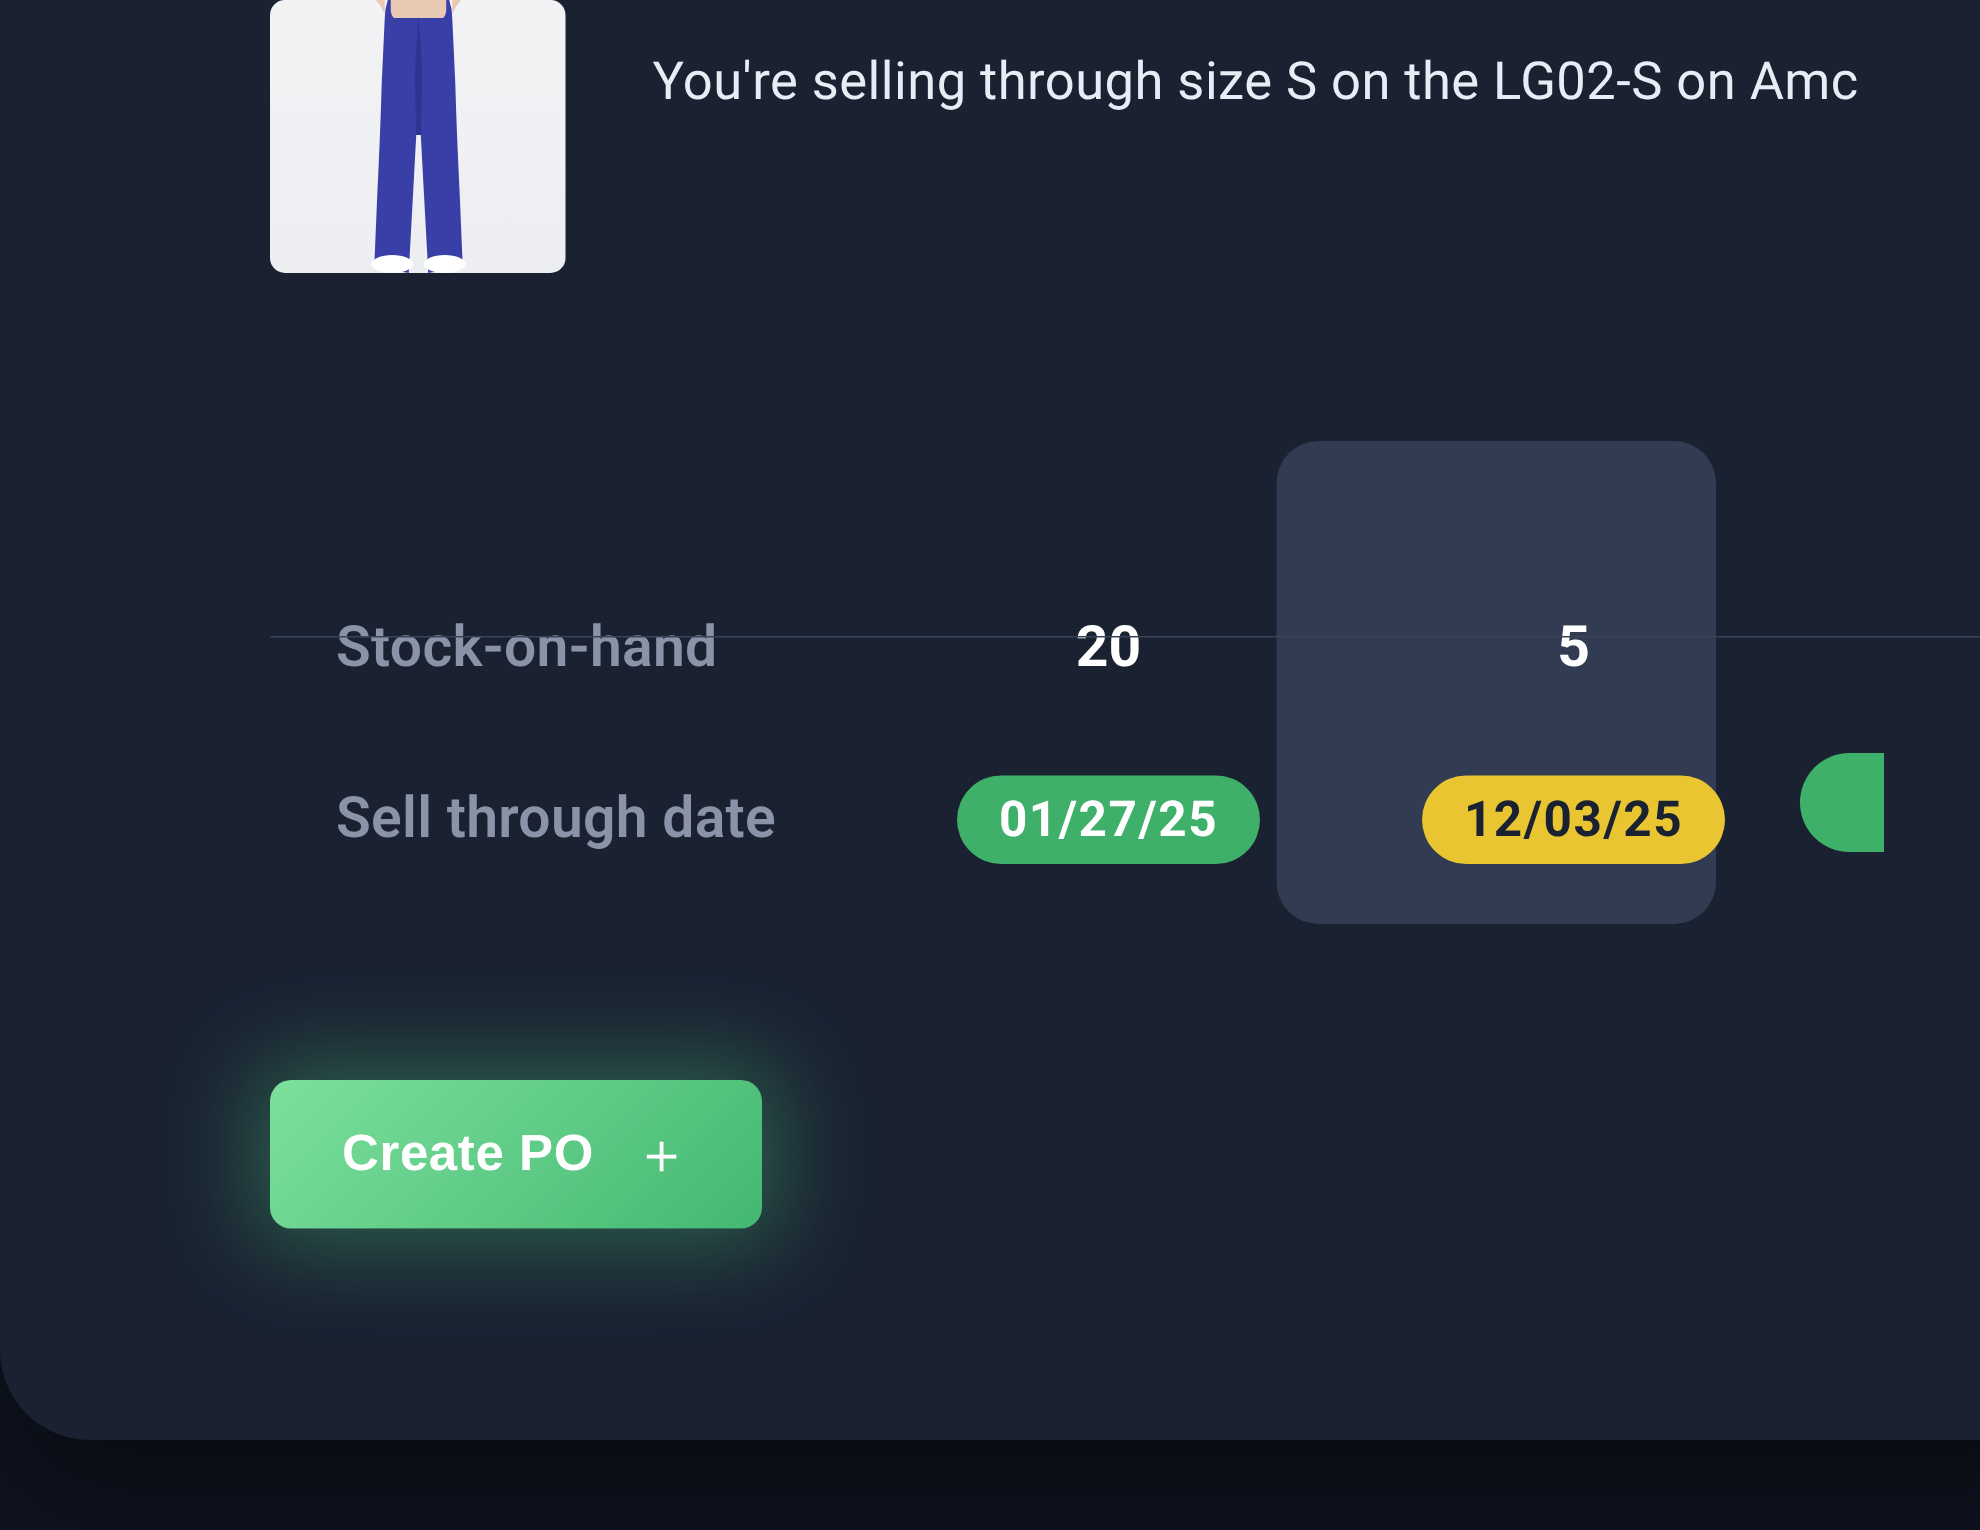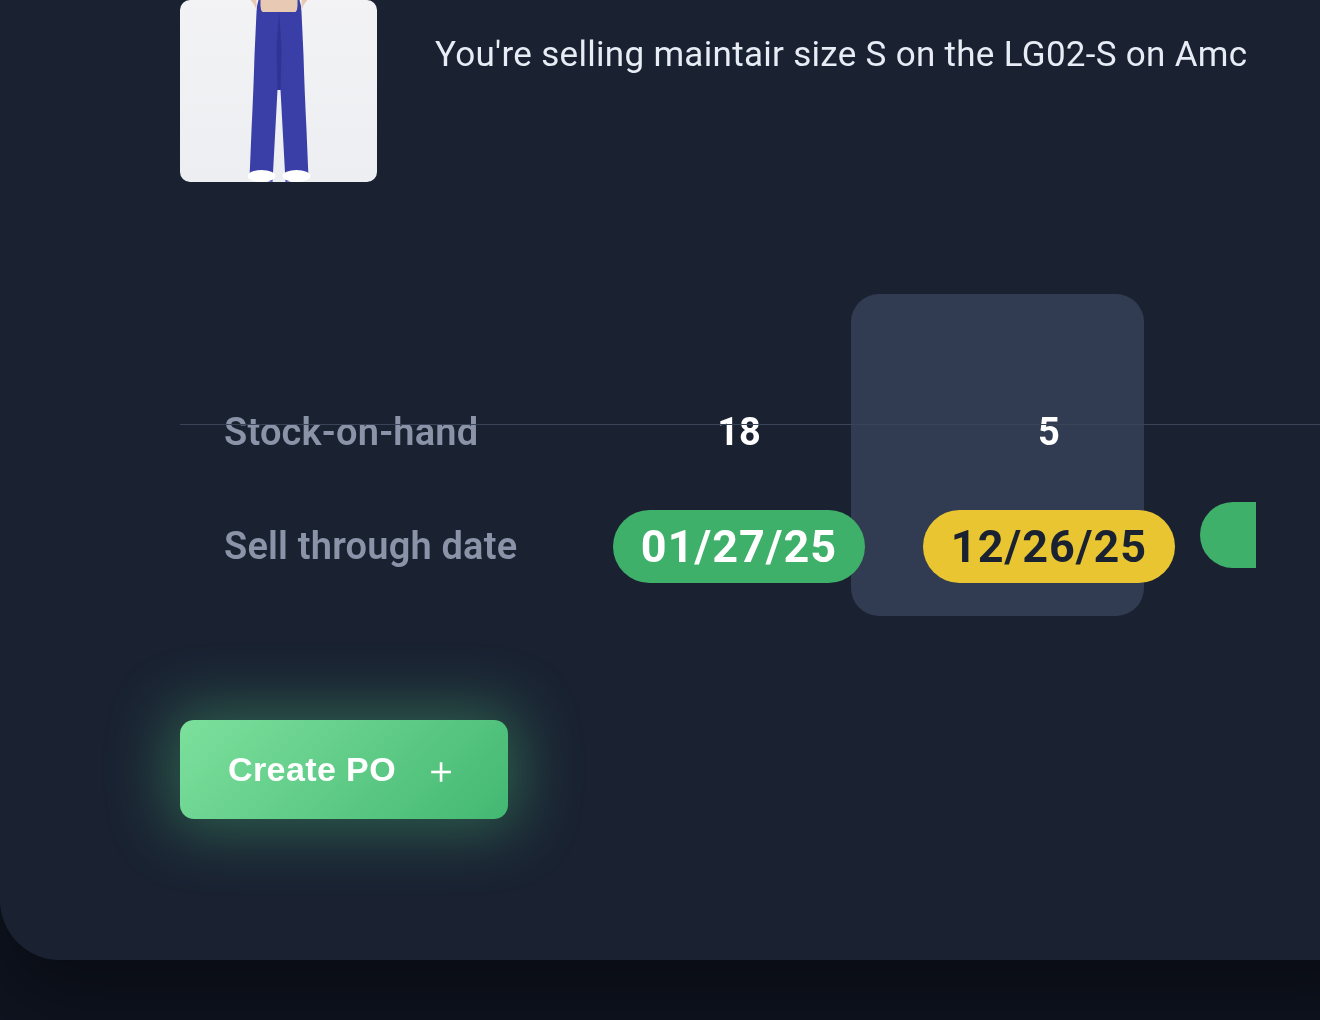--- a/index.html
+++ b/index.html
@@ -60,21 +60,21 @@
     .divider {
       position: absolute; left: 0; right: -200px; height: 1px;
       background: #3a4459;
       top: 92px;
     }
     .row.spacer { height: 56px; }
     .pill {
       display: inline-block;
       padding: 10px 28px;
       border-radius: 999px;
-      font-size: 45px; font-weight: 700;
+      font-size: 33px; font-weight: 700;
       letter-spacing: 1px;
     }
     .pill.green { background: #3fb069; color: #fff; }
     .pill.yellow { background: #e9c631; color: #1a2232; }
     .pill.edge-green {
       background: #3fb069; color: #fff;
       position: absolute; left: 1020px; top: 0;
       width: 30px; height: 66px; border-radius: 999px 0 0 999px;
     }
     .sell-row .col { position: relative; }
@@ -102,48 +102,48 @@
         <path d="M78 0 Q76 6 76 12 L74 55 Q73 90 71 130 L69 178 L92 182 L97 90 L100 90 L105 182 L128 178 L126 130 Q124 90 123 55 L121 12 Q121 6 119 0 Z" fill="#3a3fa8"></path>
         <path d="M97 90 L100 90 L101 50 Q100 30 98.5 10 Q97 30 96 50 Z" fill="#2d3290" opacity="0.85"></path>
         <ellipse cx="81" cy="176" rx="14" ry="6" fill="#ffffff"></ellipse>
         <ellipse cx="116" cy="176" rx="14" ry="6" fill="#ffffff"></ellipse>
         <path d="M80 0 Q80 -2 82 -2 L115 -2 Q117 -2 117 0 L117 6 Q117 10 115 12 L82 12 Q80 10 80 6 Z" fill="#e8c9b4"></path>
         <path d="M76 10 Q74 4 70 0 L76 0 Z" fill="#e8c9b4"></path>
         <path d="M121 10 Q123 4 127 0 L121 0 Z" fill="#e8c9b4"></path>
       </svg>
     </div>
     <div class="message">
-      <span>You're selling maintair size S on the LG02-S on Amc</span><br>
+      <span>You're selling through size S on the LG02-S on Amc</span><br>
     </div>
   </div>
 
   <div class="table-area">
     <div class="highlight-box"></div>
 
     <div class="table">
 
       <div class="divider"></div>
 
       <div class="row spacer"></div>
 
       <div class="row">
         <div class="lbl">Stock-on-hand</div>
-        <div class="col val">18</div>
+        <div class="col val">20</div>
         <div class="col val">5</div>
       </div>
 
       <div class="row spacer" style="height:26px"></div>
 
       <div class="row sell-row" style="position:relative;">
         <div class="lbl">Sell through date</div>
         <div class="col">
           <span class="pill green">01/27/25</span>
         </div>
         <div class="col">
-          <span class="pill yellow">12/26/25</span>
+          <span class="pill yellow">12/03/25</span>
         </div>
         <span class="pill edge-green"></span>
       </div>
     </div>
   </div>
 
   <div class="cta-wrap">
     <button class="cta">
       <span>Create PO</span>
       <span class="plus">＋</span>

